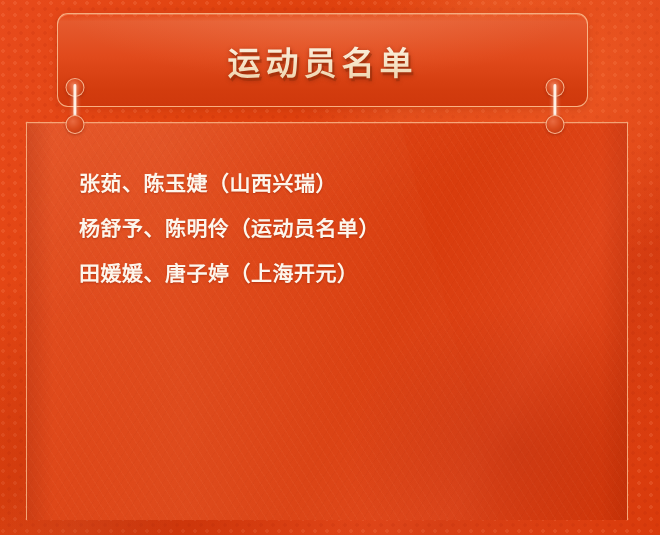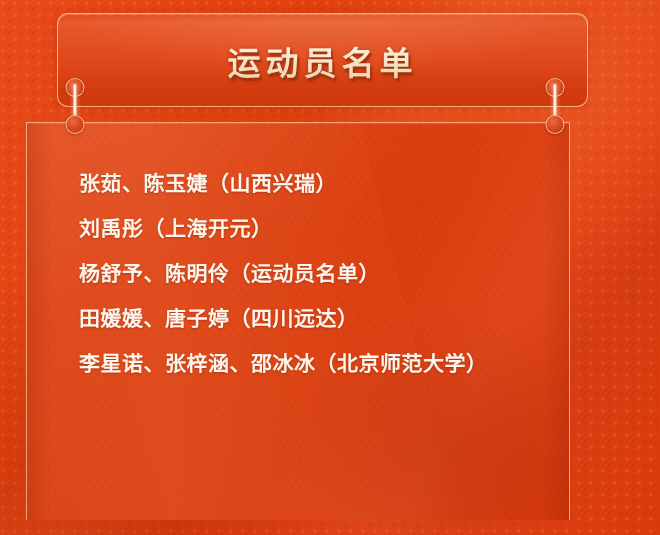--- a/index.html
+++ b/index.html
@@ -171,21 +171,21 @@
     box-shadow: 0 1px 3px rgba(120,25,5,0.45);
   }
   .pin-cap.top    { top: 0; }
   .pin-cap.bottom { bottom: 0; }
 
   
   .content-panel {
     position: absolute;
     left: 26px;
     top: 122px;
-    width: 544px;
+    width: 602px;
     height: 398px;
     box-sizing: border-box;
     border: 1.5px solid rgba(255,205,160,0.72);
     border-bottom: none;
     background:
       linear-gradient(160deg,
         rgba(255,150,100,0.10) 0%,
         rgba(255,150,100,0.00) 35%),
       linear-gradient(118deg,
         #e0481b 0%,
@@ -295,20 +295,18 @@
 
   <div class="content-panel">
     <div class="panel-texture"></div>
     <div class="panel-sheen"></div>
     <div class="panel-dark-corner"></div>
     <div class="edge-left"></div>
     <div class="edge-right"></div>
 
     <ul class="athlete-list">
       <li class="athlete-row">张茹、陈玉婕（山西兴瑞）</li>
-      <li class="athlete-row">刘禹彤（上海开元）</li>
       <li class="athlete-row">杨舒予、陈明伶（运动员名单）</li>
-      <li class="athlete-row">田媛媛、唐子婷（四川远达）</li>
-      <li class="athlete-row">李星诺、张梓涵、邵冰冰（北京师范大学）</li>
+      <li class="athlete-row">田媛媛、唐子婷（上海开元）</li>
     </ul>
   </div>
 
 </div>
 
 </body></html>

